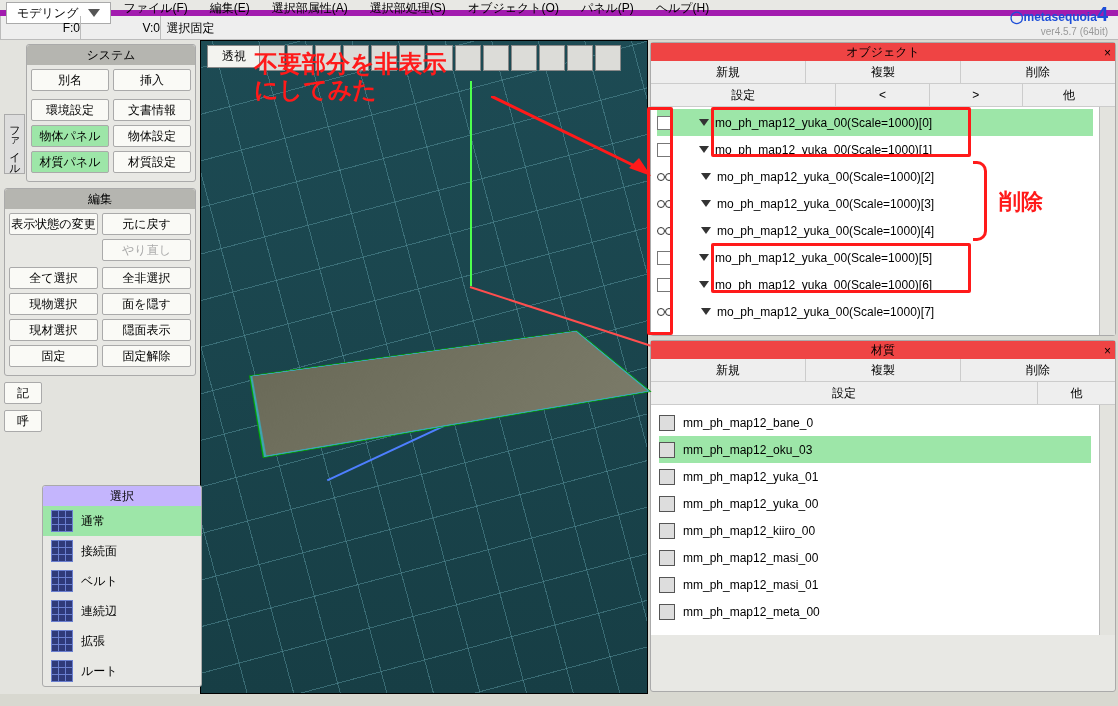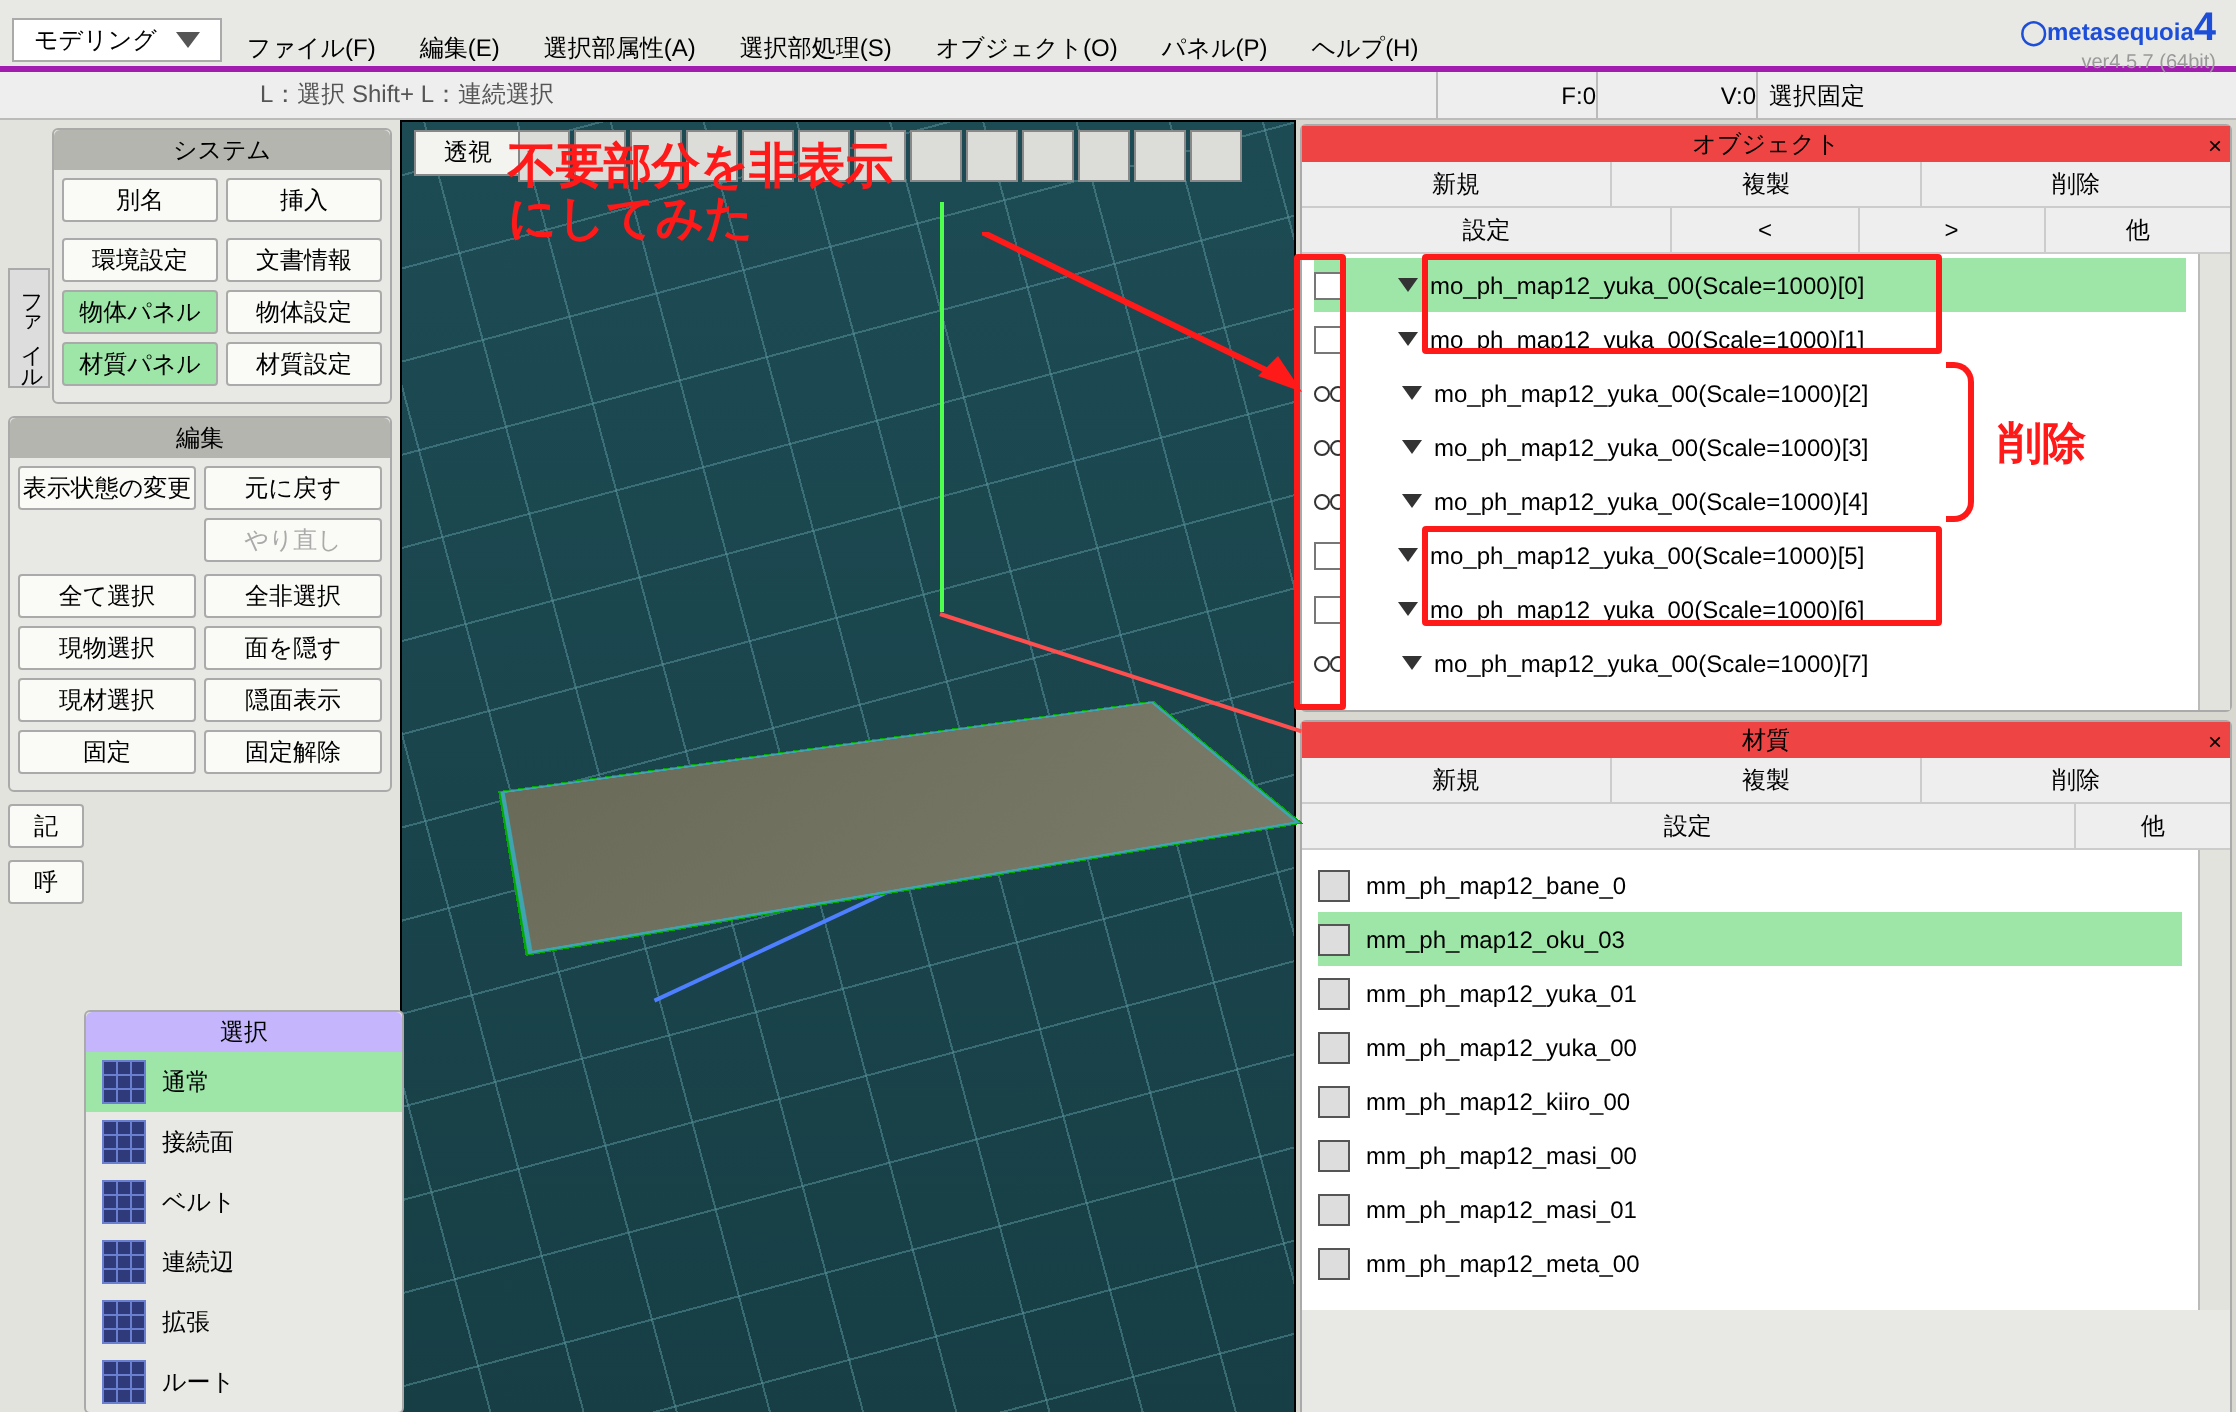--- a/index.html
+++ b/index.html
@@ -1,17 +1,17 @@
 <!DOCTYPE html>
 <html><head>
 <meta charset="utf-8">
 <style>
   * { box-sizing: border-box; font-family: "MS Gothic","Meiryo",sans-serif; font-size: 12px; }
   body { margin:0; width:1118px; height:706px; background:#d8d8d0; overflow:hidden; position:relative; }
-  .topbar { display:flex; align-items:flex-end; height:36px; background:#e8e8e4; border-bottom:3px solid #a21caf; }
+  .topbar { display:flex; align-items:flex-start; height:16px; background:#e8e8e4; border-bottom:6px solid #a21caf; }
   .mode-drop { display:flex; align-items:center; padding:0 10px; margin:2px 6px; background:#fff; border:1px solid #aaa; height:22px; }
   .tri-down { width:0; height:0; border-left:6px solid transparent; border-right:6px solid transparent; border-top:8px solid #555; margin-left:10px; }
   .menus { display:flex; gap:22px; padding-left:6px; }
   .menus span { cursor:default; }
   .brand { position:absolute; right:10px; top:3px; text-align:right; }
   .brand .name { font-size:16px; color:#1d4ed8; font-weight:bold; }
   .brand .name b { font-size:20px; }
   .brand .ver { font-size:10px; color:#999; }
   .infobar { display:flex; align-items:center; height:24px; background:#eee; border-bottom:1px solid #bbb; }
   .hint { flex:1; padding-left:130px; color:#555; }
@@ -96,21 +96,20 @@
     <span>パネル(P)</span>
     <span>ヘルプ(H)</span>
   </div>
   <div class="brand">
     <div class="name"><span>◯</span><span>metasequoia</span><b>4</b></div>
     <div class="ver">ver4.5.7 (64bit)</div>
   </div>
 </div>
 
 <div class="infobar">
-  <div class="hint">L：選択 Shift+ L：連続選択</div>
   <div class="cell">F:0</div>
   <div class="cell">V:0</div>
   <div class="selfix">選択固定</div>
   <div style="width:180px"></div>
 </div>
 
 <div class="main">
 
   <div class="left">
     <div class="tab-side">ファイル</div>

